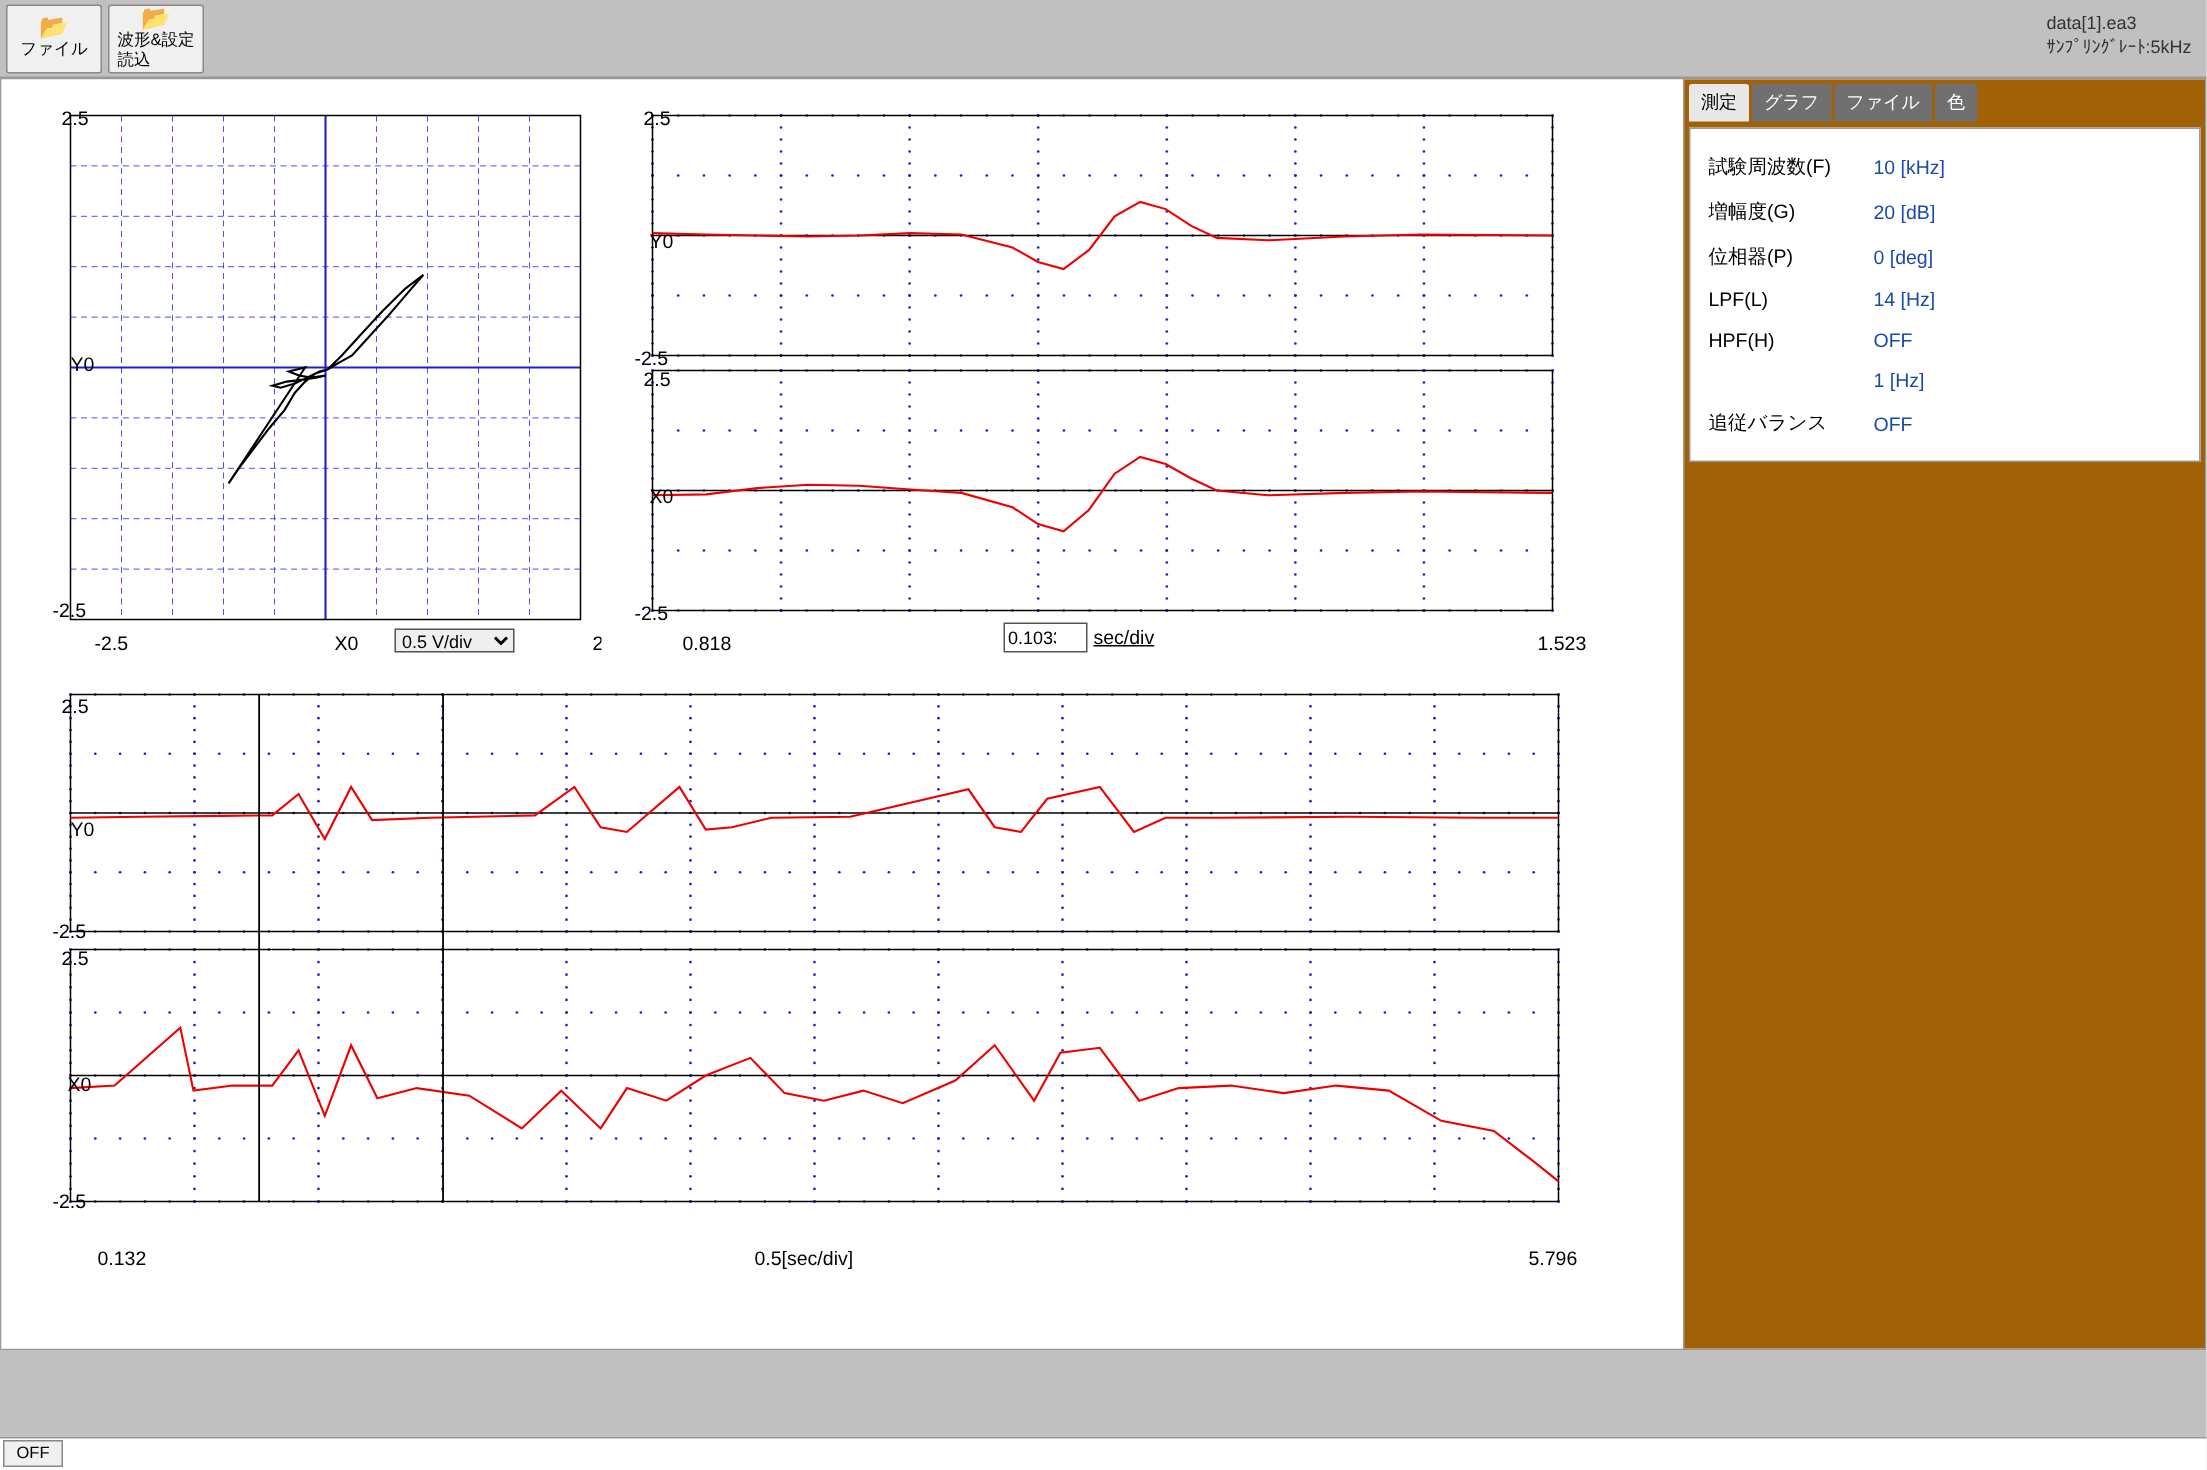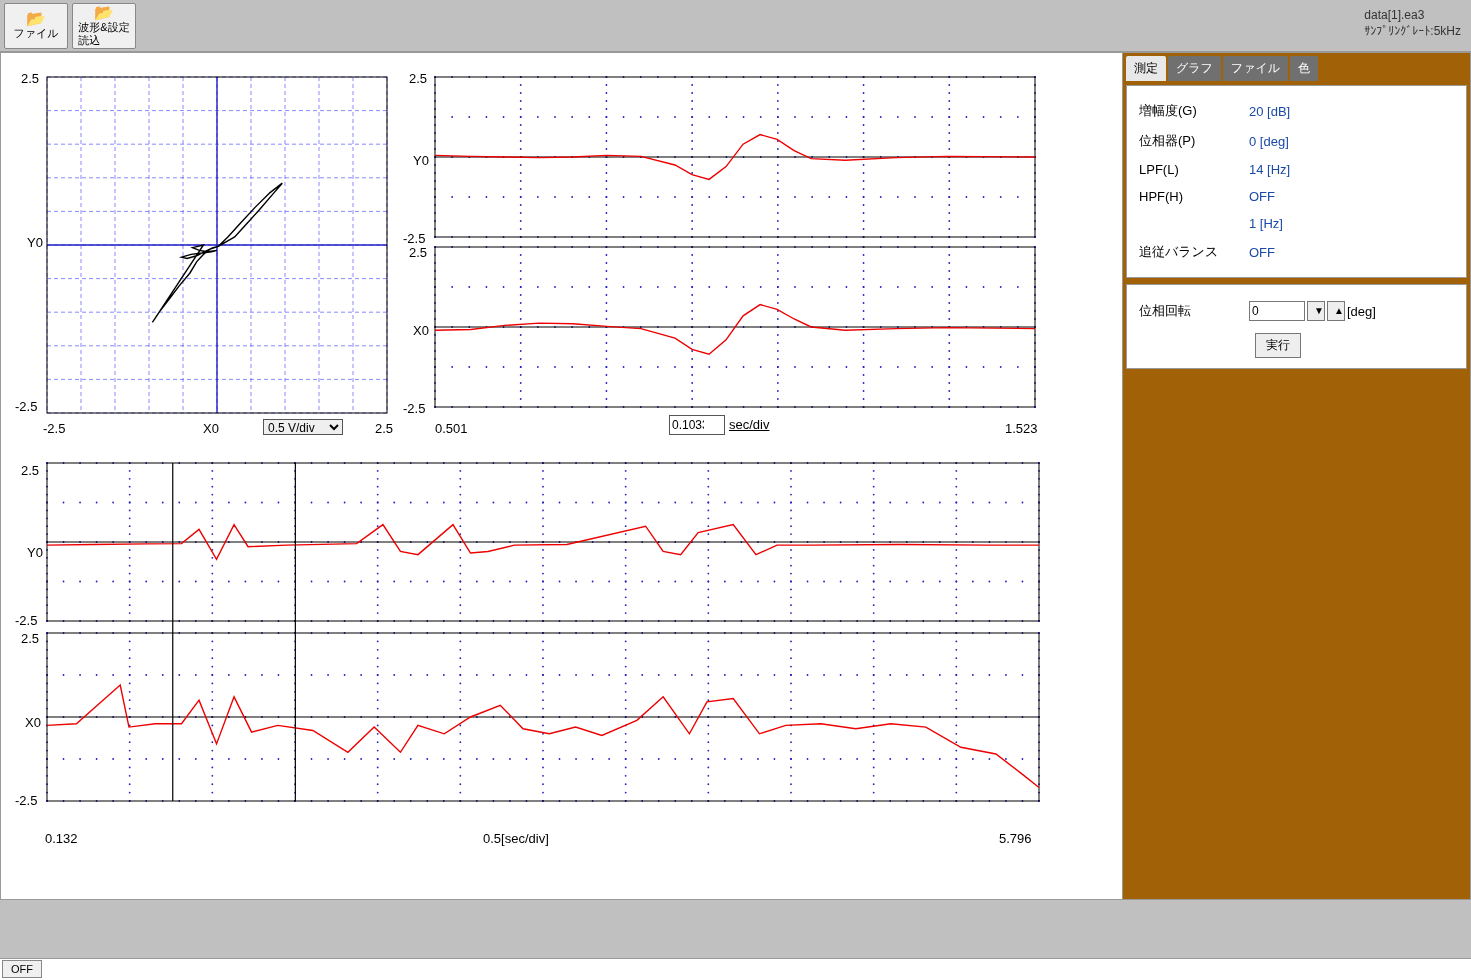--- a/index.html
+++ b/index.html
@@ -104,21 +104,21 @@
   .exec-btn {
     padding: 3px 10px; border: 1px solid #777; background: #eee;
     font-size: 12px; cursor: pointer; margin-top: 6px; margin-left: 118px;
   }
   
   .plot {
     position: absolute;
     background: #fff;
   }
   .plot svg { display: block; }
-  .axis-label { position: absolute; font-size: 13px; color: #000; }
+  .axis-label { position: absolute; font-size: 13px; color: #000; margin-left: 20px; }
   .xy-plot { left: 2px; top: 8px; width: 396px; height: 390px; }
   .ts-plot  { left: 400px; top: 8px; width: 640px; height: 380px; }
   .bottom-plot { left: 2px; top: 400px; width: 1038px; height: 410px; }
   .vdiv-select {
     position: absolute; left: 260px; top: 358px; width: 80px; height: 16px;
     font-size: 12px; border: 1px solid #555;
   }
   .secdiv-input {
     position: absolute; left: 668px; top: 362px; width: 56px; height: 20px;
     font-size: 12px; border: 1px solid #555; text-align: right; padding-right: 20px;
@@ -911,21 +911,21 @@
           <line x1="34" y1="266" x2="634" y2="266" stroke="#000" stroke-width="1"></line>
           <rect x="34" y="186" width="600" height="160" fill="none" stroke="#000" stroke-width="1"></rect>
           <path d="M34 269.2 L69.74468085106386 268.56 L103.78723404255327 264.4 L137.82978723404256 262.16 L171.87234042553195 262.8 L205.91489361702136 265.36 L239.95744680851072 267.6 L274.0000000000001 277.2 L291.02127659574484 288.4 L308.04255319148933 293.2 L325.06382978723406 278.8 L342.0851063829787 254.8 L359.1063829787234 243.6 L376.1276595744681 248.4 L393.14893617021283 258 L410.1702127659575 266 L444.21276595744695 269.2 L495.276595744681 267.6 L546.3404255319149 266.64 L634 267.6" fill="none" stroke="#e00" stroke-width="1.4"></path>
         </svg>
       <span class="axis-label" style="left:8px;top:10px">2.5</span>
       <span class="axis-label" style="left:12px;top:92px">Y0</span>
       <span class="axis-label" style="left:2px;top:170px">-2.5</span>
       <span class="axis-label" style="left:8px;top:184px">2.5</span>
       <span class="axis-label" style="left:12px;top:262px">X0</span>
       <span class="axis-label" style="left:2px;top:340px">-2.5</span>
-      <span class="axis-label" style="left:34px;top:360px">0.501</span>
+      <span class="axis-label" style="left:34px;top:360px">0.818</span>
       <span class="axis-label" style="left:604px;top:360px">1.523</span>
     </div>
     <input class="secdiv-input" value="0.1033" style="">
     <span class="secdiv-label">sec/div</span>
 
     <div class="plot bottom-plot">
       <svg id="bt-svg" width="1038" height="356">
           <g>
             <circle cx="44" cy="10" r="0.9" fill="#2020c8"></circle>
             <circle cx="44" cy="17.9" r="0.9" fill="#2020c8"></circle>
@@ -2115,20 +2115,24 @@
     <div class="tabs">
       <div class="tab active">測定</div>
       <div class="tab">グラフ</div>
       <div class="tab">ファイル</div>
       <div class="tab">色</div>
     </div>
 
     <div class="panel">
       <table>
         <tbody>
+            <tr>
+              <td class="plabel">試験周波数(F)</td>
+            <td class="pval">10 [kHz]</td>
+            </tr>
         <tr>
               <td class="plabel">増幅度(G)</td>
             <td class="pval">20 [dB]</td>
             </tr>
         <tr>
               <td class="plabel">位相器(P)</td>
             <td class="pval">0 [deg]</td>
             </tr>
         <tr>
               <td class="plabel">LPF(L)</td>
@@ -2143,36 +2147,18 @@
             <td class="pval">1 [Hz]</td>
             </tr>
         <tr>
               <td class="plabel">追従バランス</td>
             <td class="pval">OFF</td>
             </tr>
       </tbody>
         </table>
     </div>
 
-    <div class="panel">
-      <table>
-        <tbody>
-            <tr>
-          <td class="plabel">位相回転</td>
-          <td>
-            <div class="spin-row">
-              <input value="0" style="">
-              <button class="spin-btn">▼</button>
-              <button class="spin-btn">▲</button>
-              <span>[deg]</span>
-            </div>
-          </td>
-        </tr>
-      </tbody>
-        </table>
-      <button class="exec-btn">実行</button>
-    </div>
   </div>
 </div>
 
 <div class="bottom-status">
   <div class="status-tab">OFF</div>
 </div>
 
 </body></html>

